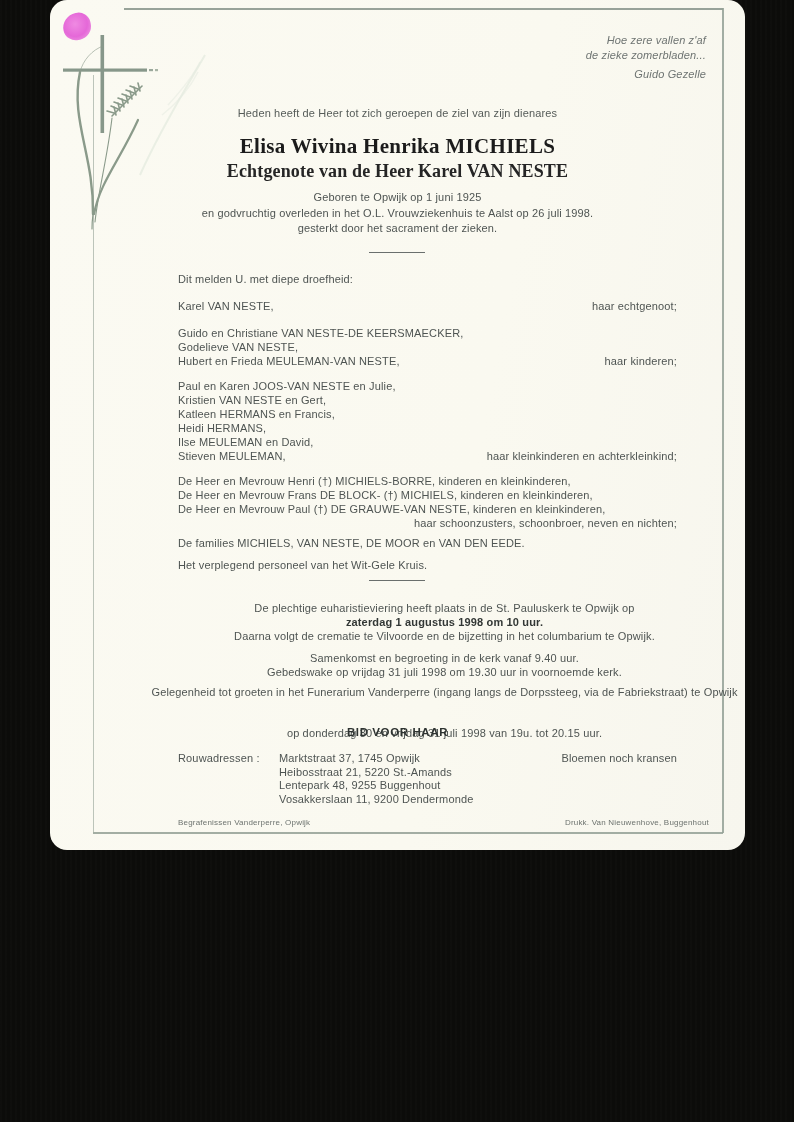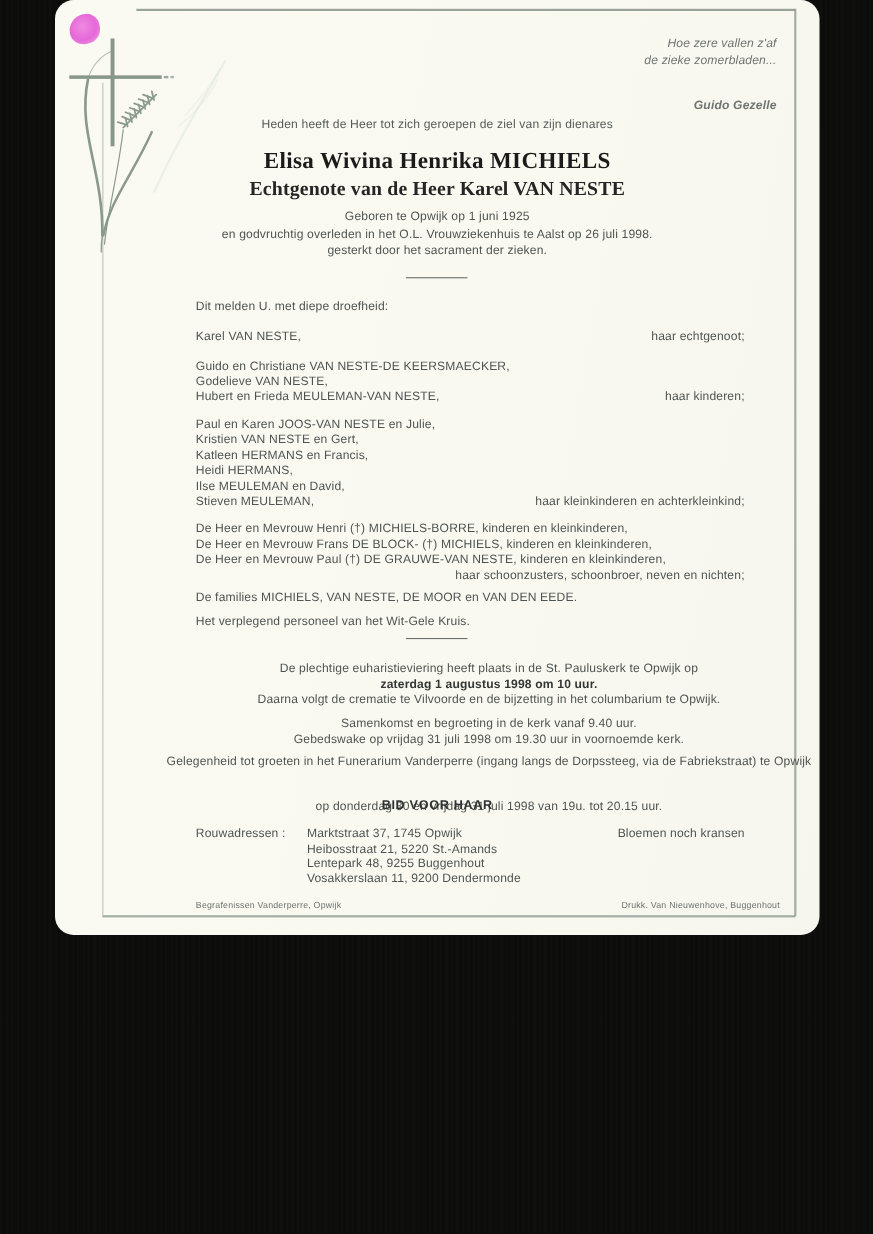--- a/index.html
+++ b/index.html
@@ -34,21 +34,21 @@
     border-radius:58% 46% 52% 48%;
     background:radial-gradient(circle at 45% 40%, #ef8ae2 0%, #e568d8 55%, #ec93e0 85%, rgba(240,170,230,0.25) 100%);
     transform:rotate(-12deg);
   }
   .illust{position:absolute;left:0;top:0;}
   .quote{
     position:absolute;right:39px;top:33px;
     text-align:right;font-style:italic;color:#6e7472;
     font-size:11px;line-height:15px;
   }
-  .quote .author{margin-top:26px;font-weight:bold;}
+  .quote .author{margin-top:4px;}
   .centerline{position:absolute;left:0;width:695px;text-align:center;}
   .intro{top:107px;color:#555b58;}
   .title{
     top:134px;font-family:"Liberation Serif",serif;font-weight:bold;
     font-size:21px;color:#1b1b1b;letter-spacing:0.3px;
   }
   .subtitle{
     top:161px;font-family:"Liberation Serif",serif;font-weight:bold;
     font-size:18px;color:#252525;
   }

